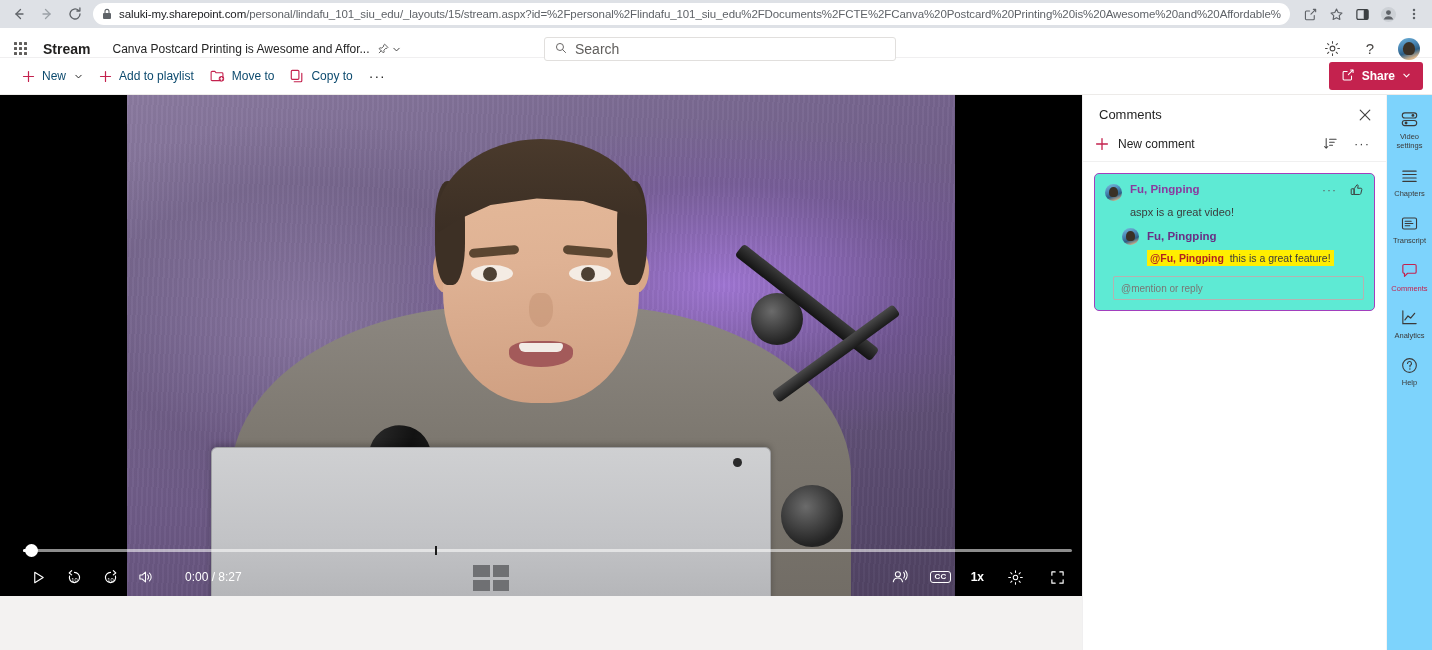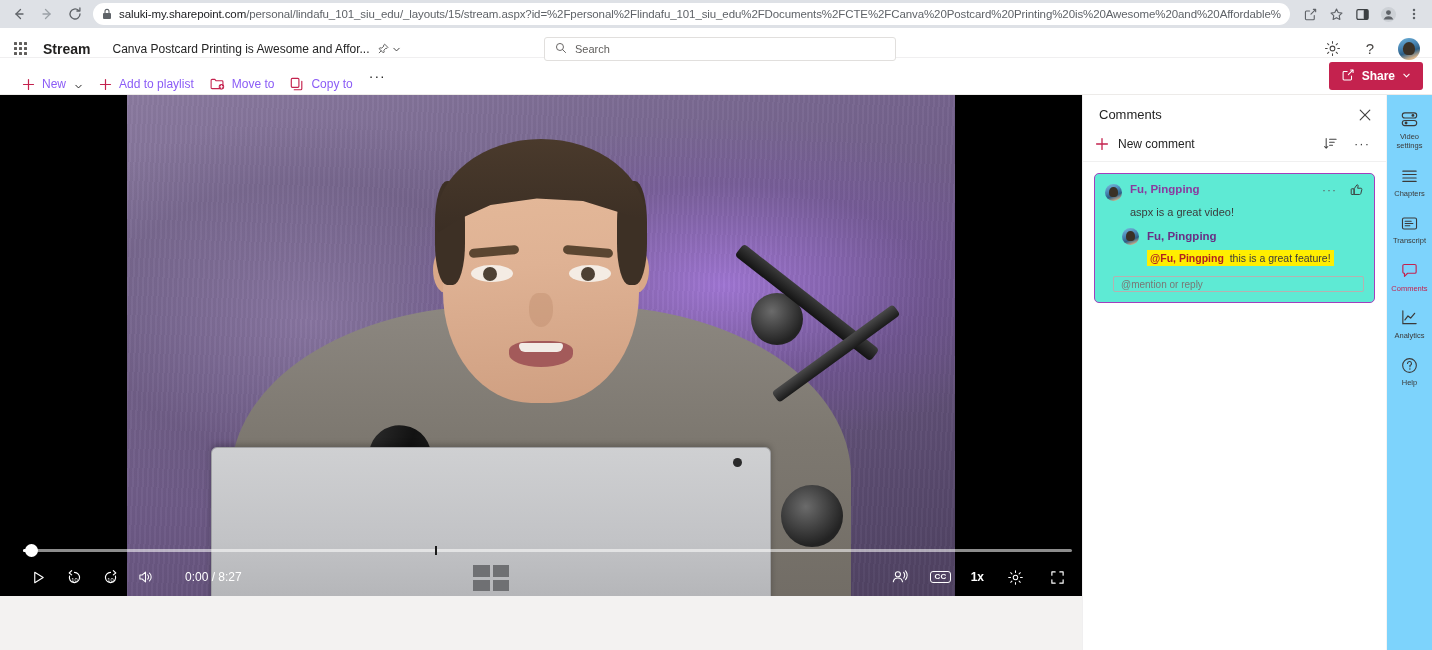--- a/index.html
+++ b/index.html
@@ -95,21 +95,21 @@
     background: #fff;
     border: 1px solid #e1dfdd;
     border-radius: 3px;
     display: flex;
     align-items: center;
     padding: 0 10px;
     gap: 8px;
     position: absolute;
     left: 544px;
   }
-  .search-ph { font-size: 11px; color: #605e5c; text-align: center; }
+  .search-ph { font-size: 14px; color: #605e5c; text-align: center; }
   .header-right { display: flex; align-items: center; gap: 18px; flex: none; padding-right: 4px;}
   .hr-icon { color: #484644; display: flex; align-items: center; justify-content: center; width: 20px; height: 20px;}
   .avatar {
     width: 22px; height: 22px; border-radius: 50%;
     background: linear-gradient(160deg,#6fb3d9 0%,#4a87b5 35%,#2d5f85 60%,#d8b48a 85%);
     flex: none;
     position: relative;
     overflow: hidden;
   }
   .avatar::after {
@@ -122,26 +122,26 @@
   .cmd-bar {
     height: 37px;
     background: #fff;
     display: flex;
     align-items: center;
     padding: 0 9px 0 14px;
     border-bottom: 1px solid #edebe9;
   }
   .cmd-item {
     display: flex;
-    align-items: flex-end;
+    align-items: center;
     gap: 7px;
     height: 30px;
     padding: 0 8px;
     font-size: 12px;
-    color: #8b5cf6;
+    color: #0c4a6e;
     border-radius: 3px;
     white-space: nowrap;
   }
   .cmd-item .ic { color: #c4224e; display: flex; align-items: center; }
   .cmd-chev { color: #242424; display:flex; align-items:center; margin-left: 1px;}
   .cmd-ellipsis { color: #242424; font-size: 14px; padding: 0 8px; letter-spacing: 1px; }
   .share-btn {
     margin-left: auto;
     background: #c4224e;
     color: #fff;
@@ -363,21 +363,21 @@
     display: inline-block;
     margin: 5px 0 0 25px;
     padding: 1px 3px;
     font-size: 10.5px;
     color: #3b3b3b;
     line-height: 1.35;
   }
   .cm-mention { color: #b0221f; font-weight: bold; }
   .reply-input {
     margin: 10px 0 0 8px;
-    height: 16px;
+    height: 24px;
     border: 1px solid #b5b3b1;
     border-radius: 2px;
     display:flex; align-items:center;
     padding: 0 7px;
     width: calc(100% - 8px);
   }
   .reply-ph { font-size: 10px; color: #797775; }
 
   
   .rail {

